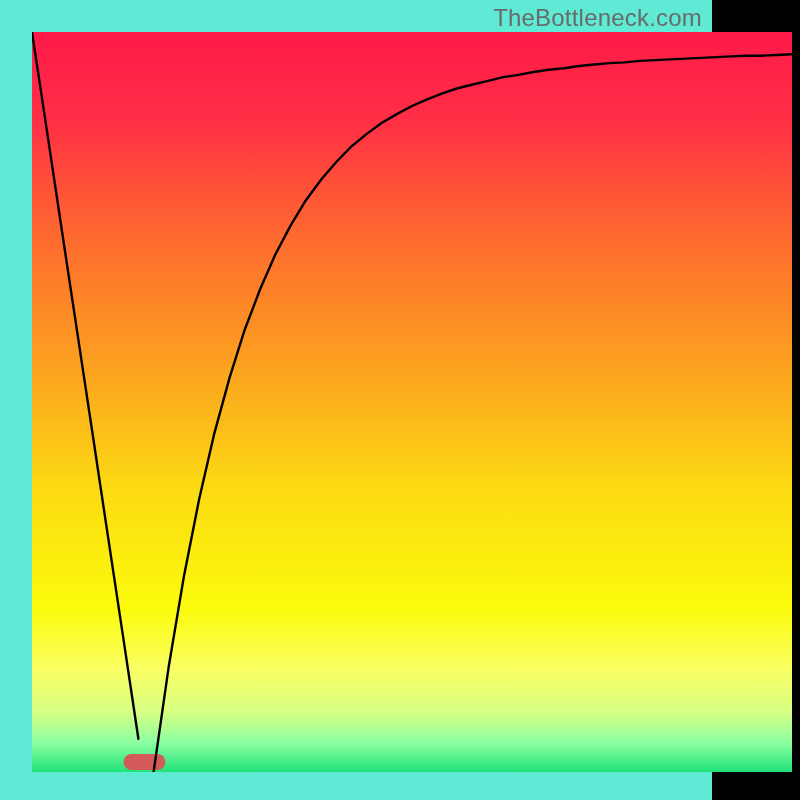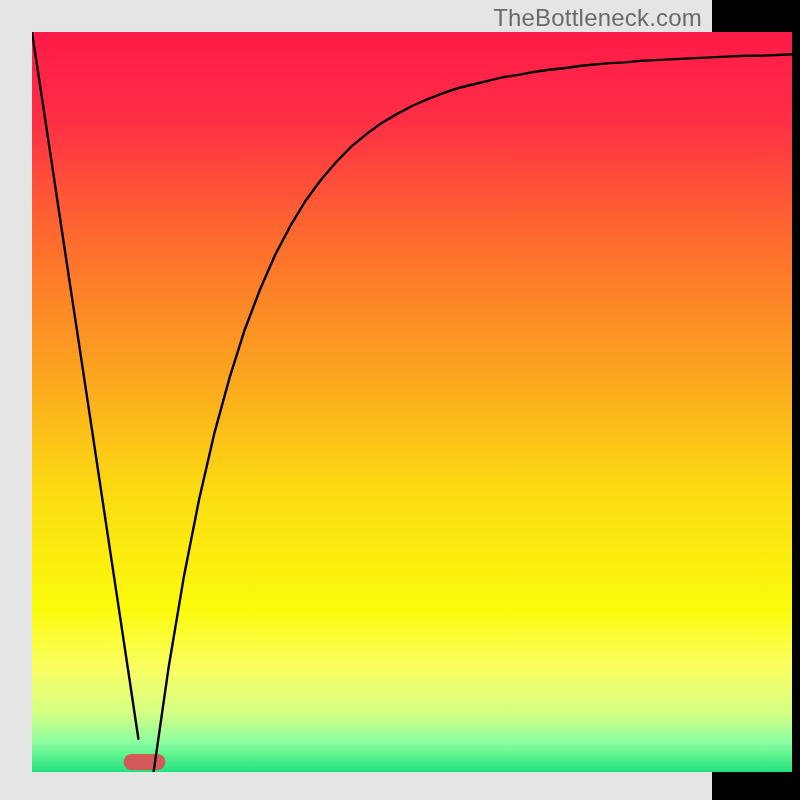--- a/index.html
+++ b/index.html
@@ -8,21 +8,21 @@
     width: 800px;
     height: 800px;
     overflow: hidden;
     background: #000;
     font-family: Arial, Helvetica, sans-serif;
   }
   .chart-frame {
     position: relative;
     width: 712px;
     height: 800px;
-    background: #e5e5e5;
+    background: #5eead4;
   }
   .plot-area {
     position: absolute;
     left: 32px;
     top: 32px;
     width: 760px;
     height: 740px;
     overflow: hidden;
   }
   .gradient-bg {

